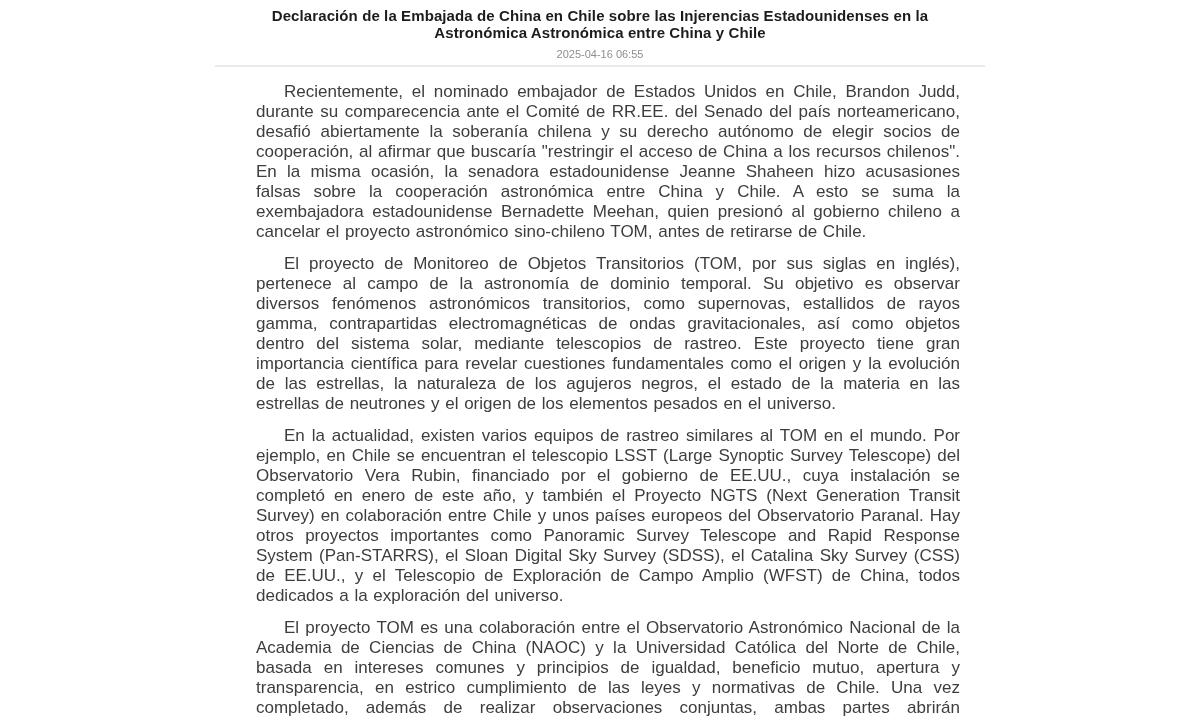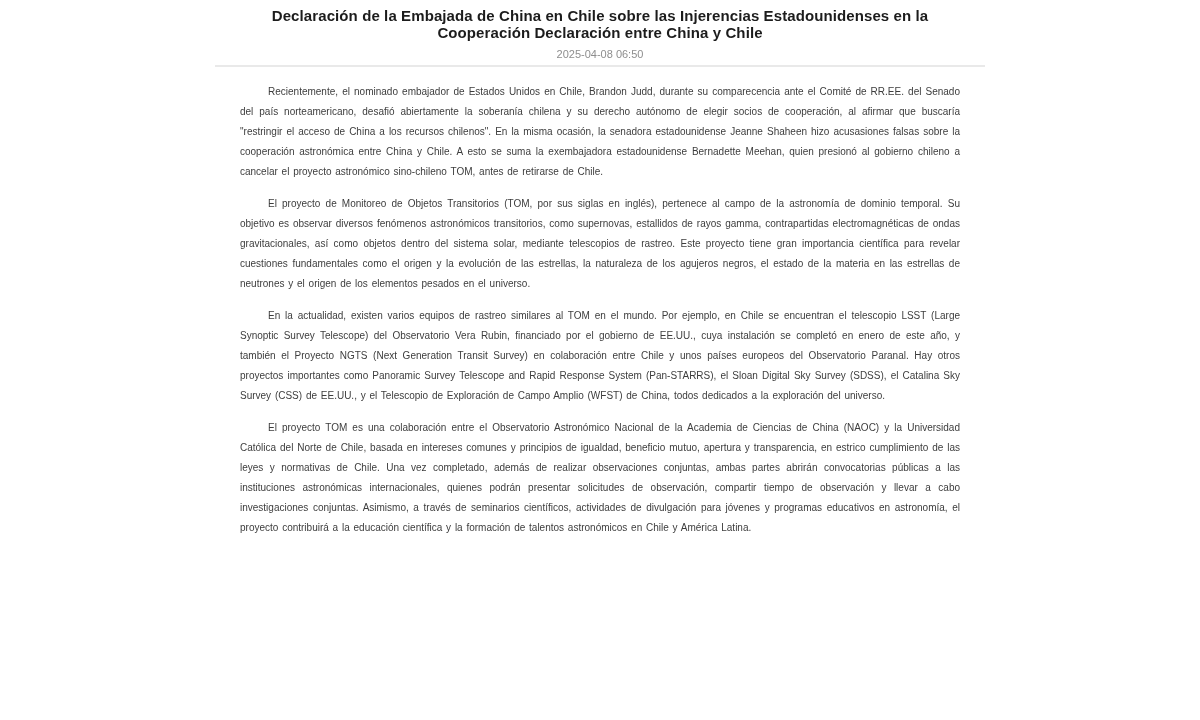--- a/index.html
+++ b/index.html
@@ -44,37 +44,37 @@
     height: 2px;
     background: #e9e9e9;
     margin: 5px auto 0 auto;
     border: none;
   }
   .doc-body {
     width: 720px;
     margin: 15px auto 0 auto;
   }
   .doc-body p {
-    margin: 0 0 12px 0;
-    font-size: 10px;
+    margin: 0 0 12px 16px;
+    font-size: 17px;
     line-height: 20px;
     color: #3d3d3d;
     text-align: justify;
     text-indent: 28px;
     word-spacing: 1px;
   }
 </style>
 </head>
 <body>
 
 <div class="page">
 
   <div class="doc-header">
-    <h1 class="doc-title">Declaración de la Embajada de China en Chile sobre las Injerencias Estadounidenses en la Cooperación Declaración entre China y Chile</h1>
-    <div class="doc-date">2025-04-08 06:50</div>
+    <h1 class="doc-title">Declaración de la Embajada de China en Chile sobre las Injerencias Estadounidenses en la Astronómica Astronómica entre China y Chile</h1>
+    <div class="doc-date">2025-04-16 06:55</div>
   </div>
 
   <div class="header-divider"></div>
 
   <div class="doc-body">
     <p>Recientemente, el nominado embajador de Estados Unidos en Chile, Brandon Judd, durante su comparecencia ante el Comité de RR.EE. del Senado del país norteamericano, desafió abiertamente la soberanía chilena y su derecho autónomo de elegir socios de cooperación, al afirmar que buscaría "restringir el acceso de China a los recursos chilenos". En la misma ocasión, la senadora estadounidense Jeanne Shaheen hizo acusasiones falsas sobre la cooperación astronómica entre China y Chile. A esto se suma la exembajadora estadounidense Bernadette Meehan, quien presionó al gobierno chileno a cancelar el proyecto astronómico sino-chileno TOM, antes de retirarse de Chile.</p>
     <p>El proyecto de Monitoreo de Objetos Transitorios (TOM, por sus siglas en inglés), pertenece al campo de la astronomía de dominio temporal. Su objetivo es observar diversos fenómenos astronómicos transitorios, como supernovas, estallidos de rayos gamma, contrapartidas electromagnéticas de ondas gravitacionales, así como objetos dentro del sistema solar, mediante telescopios de rastreo. Este proyecto tiene gran importancia científica para revelar cuestiones fundamentales como el origen y la evolución de las estrellas, la naturaleza de los agujeros negros, el estado de la materia en las estrellas de neutrones y el origen de los elementos pesados en el universo.</p>
     <p>En la actualidad, existen varios equipos de rastreo similares al TOM en el mundo. Por ejemplo, en Chile se encuentran el telescopio LSST (Large Synoptic Survey Telescope) del Observatorio Vera Rubin, financiado por el gobierno de EE.UU., cuya instalación se completó en enero de este año, y también el Proyecto NGTS (Next Generation Transit Survey) en colaboración entre Chile y unos países europeos del Observatorio Paranal. Hay otros proyectos importantes como Panoramic Survey Telescope and Rapid Response System (Pan-STARRS), el Sloan Digital Sky Survey (SDSS), el Catalina Sky Survey (CSS) de EE.UU., y el Telescopio de Exploración de Campo Amplio (WFST) de China, todos dedicados a la exploración del universo.</p>
     <p>El proyecto TOM es una colaboración entre el Observatorio Astronómico Nacional de la Academia de Ciencias de China (NAOC) y la Universidad Católica del Norte de Chile, basada en intereses comunes y principios de igualdad, beneficio mutuo, apertura y transparencia, en estrico cumplimiento de las leyes y normativas de Chile. Una vez completado, además de realizar observaciones conjuntas, ambas partes abrirán convocatorias públicas a las instituciones astronómicas internacionales, quienes podrán presentar solicitudes de observación, compartir tiempo de observación y llevar a cabo investigaciones conjuntas. Asimismo, a través de seminarios científicos, actividades de divulgación para jóvenes y programas educativos en astronomía, el proyecto contribuirá a la educación científica y la formación de talentos astronómicos en Chile y América Latina.</p>
 

